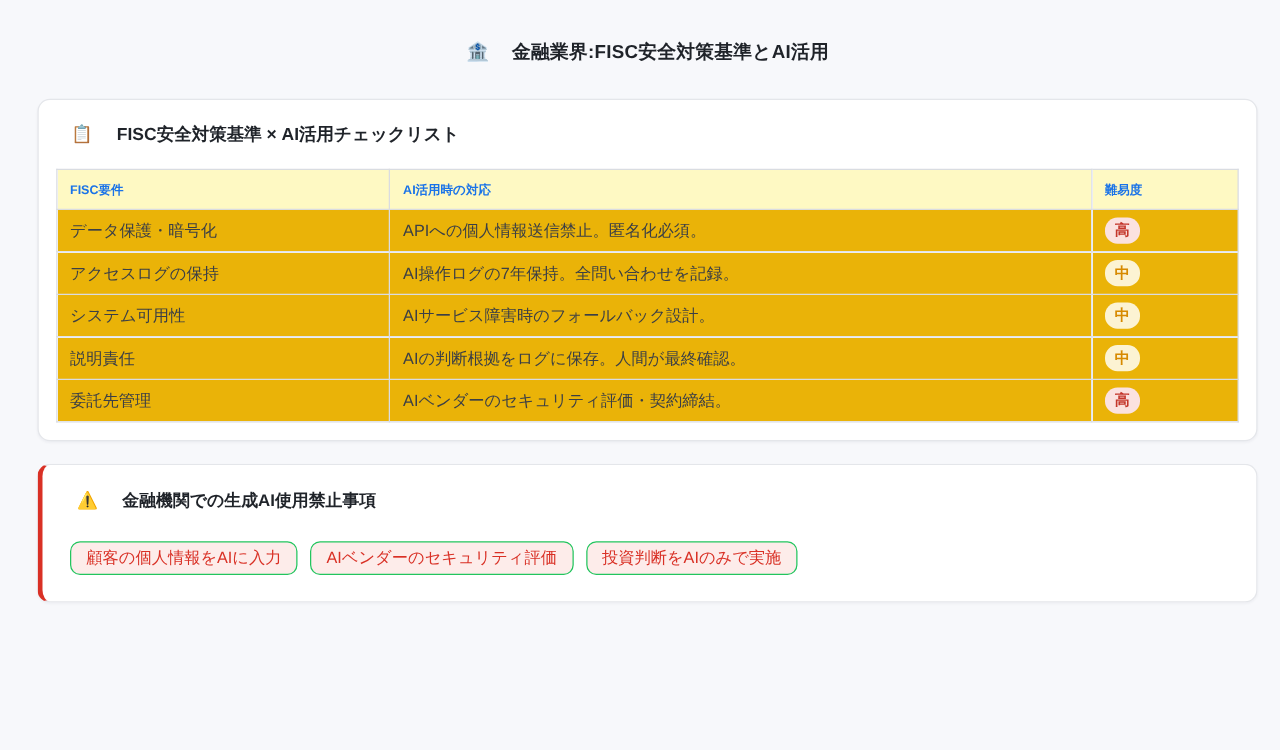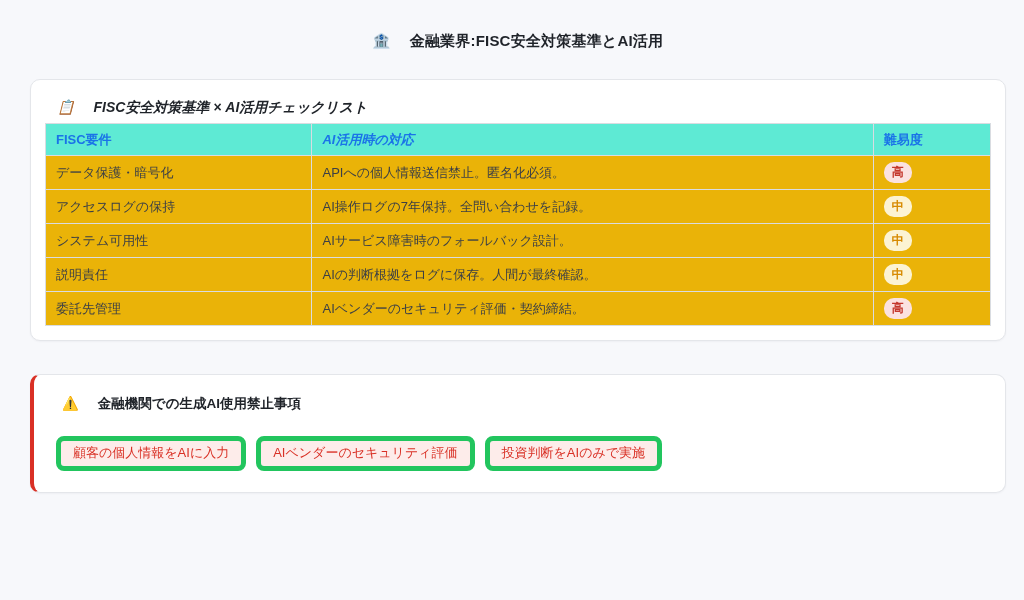--- a/index.html
+++ b/index.html
@@ -28,79 +28,79 @@
     box-shadow: 0 1px 2px rgba(16,24,40,0.04);
   }
   .card.checklist {
     margin-top: 22px;
     padding: 13px 14px 14px 14px;
   }
   .card-title {
     font-size: 14px;
     font-weight: bold;
     color: #1f2329;
-    font-style: italic;
+    margin-bottom: 12px;
   }
   .card-title .emoji { margin-right: 7px; font-weight: normal; }
 
   table.checklist-table {
     width: 100%;
     border-collapse: collapse;
     font-size: 13px;
     color: #3b3f46;
     table-layout: fixed;
   }
   .checklist-table th, .checklist-table td {
     border: 1px solid #d9dce1;
     text-align: left;
     padding: 0 10px;
     overflow: hidden;
     white-space: nowrap;
   }
   .checklist-table th {
-    background: #5eead4;
+    background: #fef9c3;
     color: #1a73e8;
     font-weight: bold;
     height: 32px;
-    font-size: 13px;
+    font-size: 10px;
   }
   .checklist-table td { height: 34px; background: #eab308; }
   .col-req { width: 28.2%; }
-  .col-resp { width: 59.4%; font-style: italic; }
+  .col-resp { width: 59.4%; }
   .col-diff { width: 12.4%; }
 
   .badge {
     display: inline-block;
     padding: 3px 8px;
     border-radius: 10px;
     font-size: 12px;
     font-weight: bold;
     line-height: 1.2;
   }
   .badge[data-level="high"]   { background: #fbe2e0; color: #c4372c; }
   .badge[data-level="medium"] { background: #fcf3d3; color: #d78a00; }
   .badge[data-level="low"]    { background: #ddf2e3; color: #2f8f4e; }
 
   .card.prohibitions {
-    margin-top: 33px;
+    margin-top: 18px;
     border-left: 4px solid #d93025;
     border-radius: 10px;
     padding: 14px 16px 15px 16px;
   }
   .warn-title {
     font-size: 13.5px;
     font-weight: bold;
     color: #1f2329;
     margin-bottom: 11px;
   }
   .warn-title .emoji { margin-right: 7px; font-weight: normal; }
   .pills { display: flex; gap: 10px; flex-wrap: wrap; }
   .pill {
     background: #fdecea;
-    border: 5px solid #22c55e;
+    border: 1px solid #22c55e;
     color: #d93025;
     border-radius: 8px;
     padding: 4px 12px 5px 12px;
     font-size: 13px;
     line-height: 1.2;
     white-space: nowrap;
   }
 </style>
 </head>
 <body>

